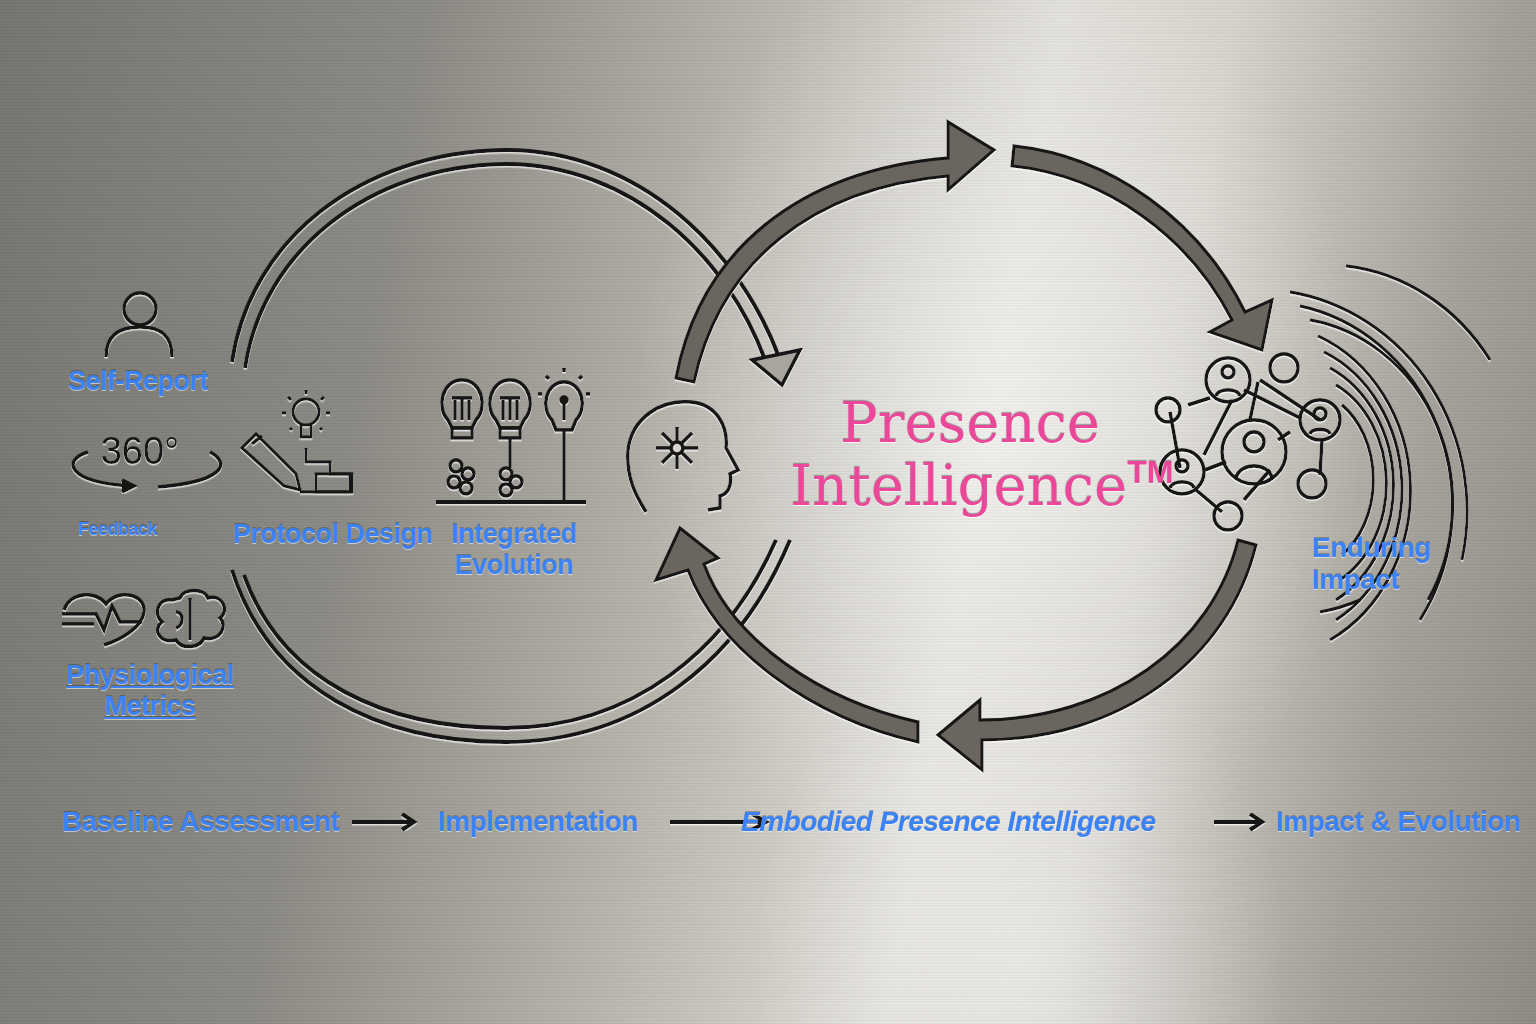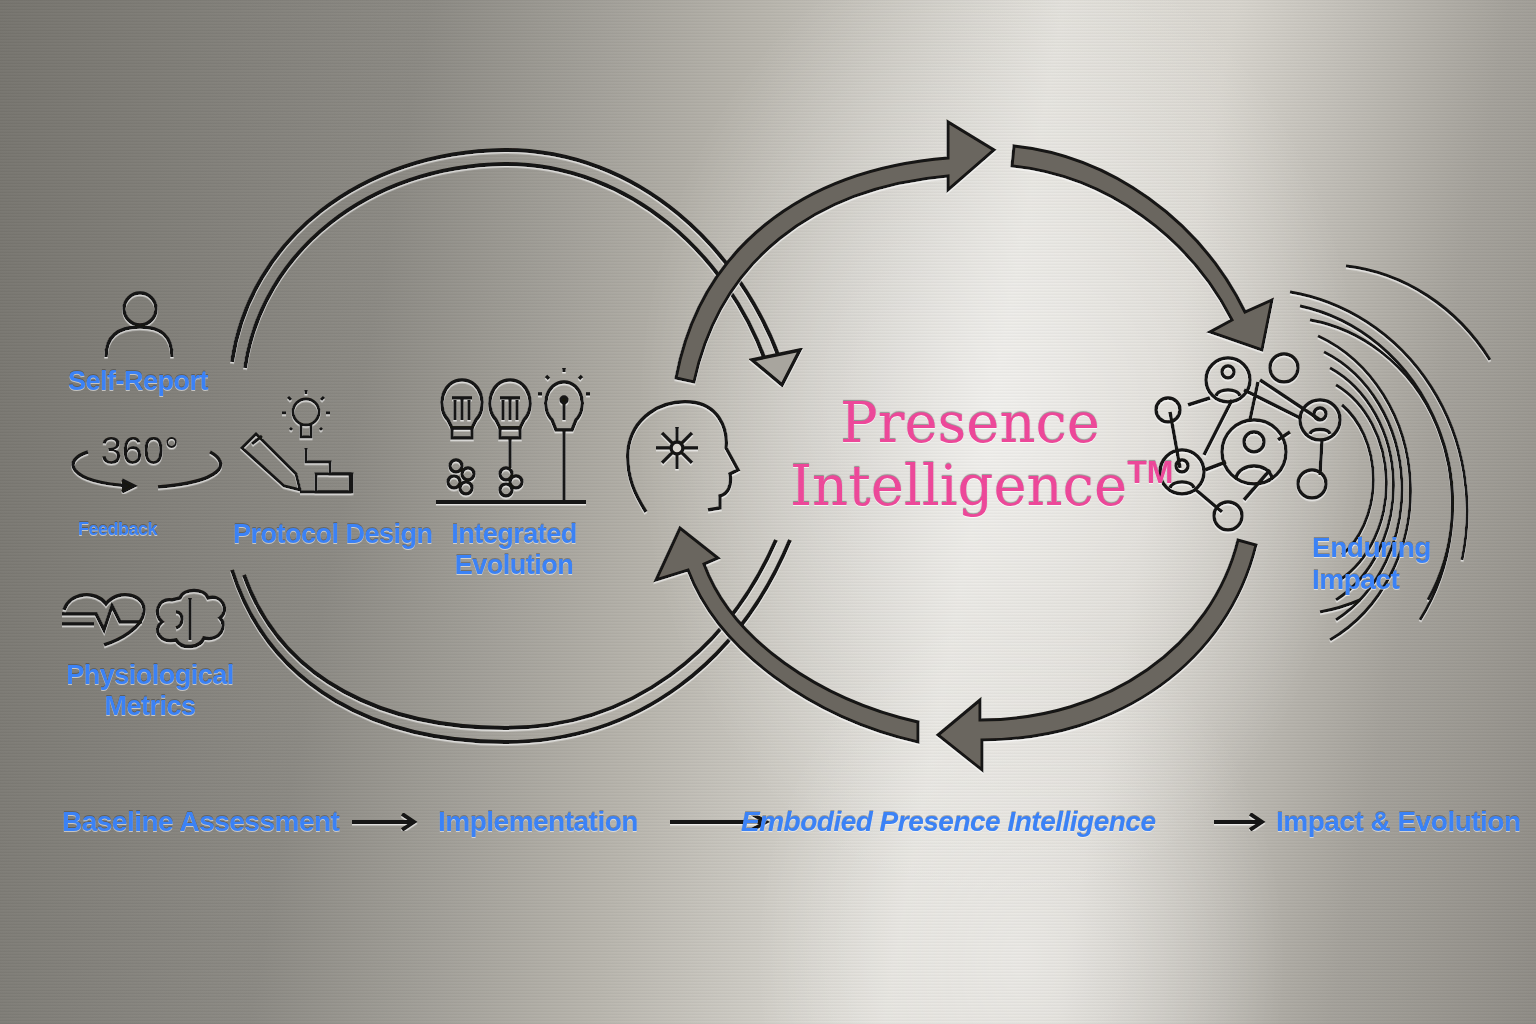--- a/index.html
+++ b/index.html
@@ -144,21 +144,21 @@
 
   <g fill="none" stroke="#161412" stroke-width="4" filter="url(#emb)">
     <path d="M352,822 L412,822 M402,814 L414,822 L402,830"></path>
     <path d="M670,822 L764,822 M752,814 L766,822 L752,830"></path>
     <path d="M1214,822 L1260,822 M1250,814 L1262,822 L1250,830"></path>
   </g>
 </svg>
 
 <div class="lbl" style="left:68px; top:366px; font-size:27px;">Self-Report</div>
 <div class="lbl" style="left:78px; top:519px; font-size:18px;">Feedback</div>
-<div class="lbl c" style="left:150px; top:660px; font-size:27px;">
+<div class="lbl c" style="left:150px; top:660px; font-size:27px;text-decoration:underline;">
   <div>Physiological</div>
   <div>Metrics</div>
 </div>
 
 <div class="lbl" style="left:233px; top:519px; font-size:27px;">Protocol Design</div>
 <div class="lbl c" style="left:514px; top:519px; font-size:27px;">
   <div>Integrated</div>
   <div>Evolution</div>
 </div>
 

